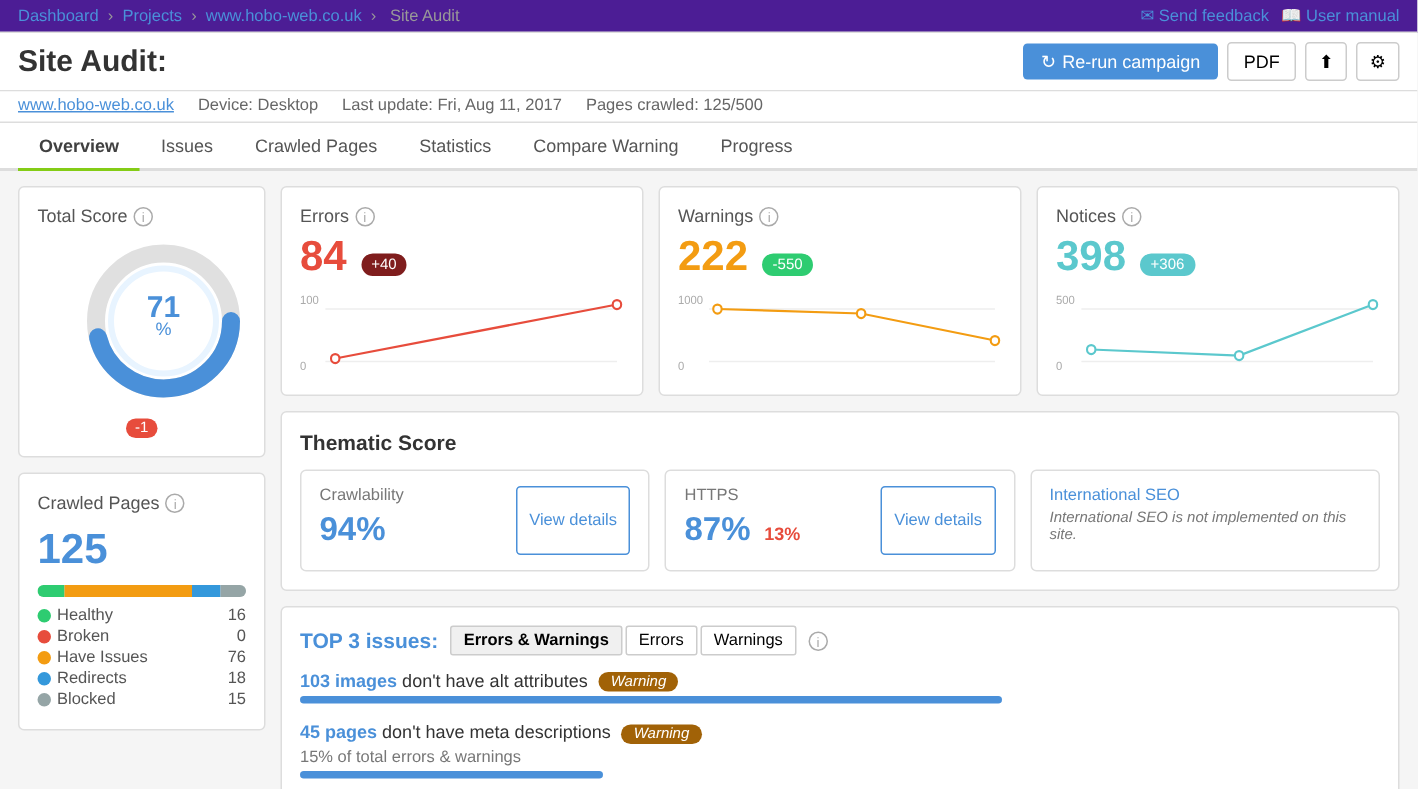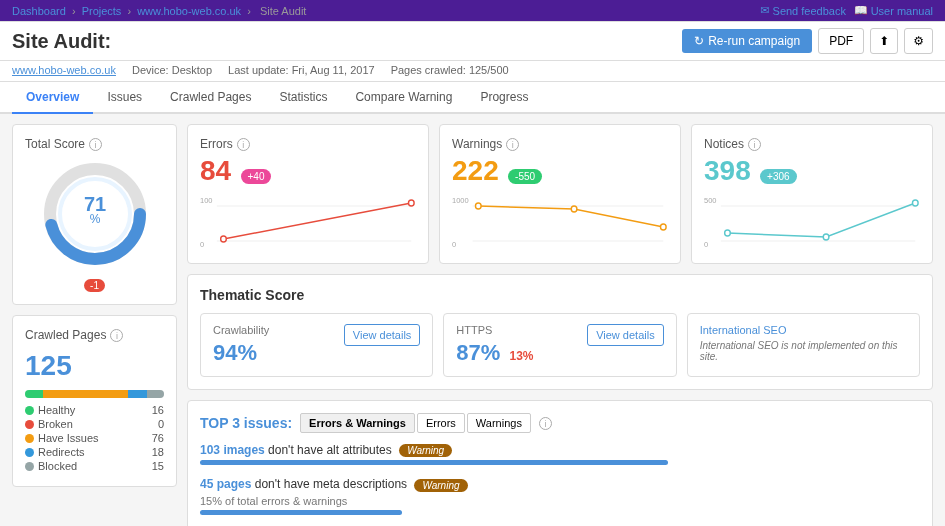--- a/index.html
+++ b/index.html
@@ -19,33 +19,33 @@
     .btn-rerun { background: #4a90d9; color: #fff; border: none; padding: 5px 12px; border-radius: 3px; cursor: pointer; font-size: 12px; display: flex; align-items: center; gap: 4px; }
     .btn-pdf { background: #fff; border: 1px solid #ccc; padding: 5px 10px; border-radius: 3px; cursor: pointer; font-size: 12px; }
     .btn-icon { background: #fff; border: 1px solid #ccc; padding: 5px 8px; border-radius: 3px; cursor: pointer; font-size: 12px; }
 
     .meta-bar { background: #fff; padding: 3px 12px 5px; font-size: 11px; color: #666; display: flex; align-items: center; gap: 16px; border-bottom: 1px solid #ddd; }
     .meta-bar a { color: #4a90d9; text-decoration: underline; }
 
     
     .tabs { background: #fff; border-bottom: 2px solid #ddd; padding: 0 12px; display: flex; }
     .tab { padding: 8px 14px; font-size: 12px; cursor: pointer; border-bottom: 2px solid transparent; margin-bottom: -2px; color: #555; }
-    .tab.active { border-bottom: 2px solid #3b82f6; color: #3b82f6; font-weight: bold; }
+    .tab.active { border-bottom: 2px solid #84cc16; color: #404040; font-weight: bold; }
 
     
     .main { padding: 10px 12px; display: flex; gap: 10px; }
 
     
     .left-panel { width: 165px; flex-shrink: 0; }
     .score-card { background: #fff; border: 1px solid #ddd; border-radius: 4px; padding: 12px; margin-bottom: 10px; }
     .card-title { font-size: 12px; color: #555; display: flex; align-items: center; gap: 4px; margin-bottom: 8px; }
     .info-icon { display: inline-block; width: 13px; height: 13px; border-radius: 50%; border: 1px solid #aaa; text-align: center; line-height: 12px; font-size: 9px; color: #aaa; cursor: pointer; }
 
     
-    .donut-wrap { display: flex; justify-content: center; align-items: center; margin: 8px 0; }
+    .donut-wrap { display: flex; justify-content: flex-end; align-items: center; margin: 8px 0; }
     .donut-svg { width: 110px; height: 110px; }
     .score-badge { display: inline-block; background: #e74c3c; color: #fff; border-radius: 10px; padding: 1px 6px; font-size: 10px; margin-top: 2px; }
 
     .crawled-card { background: #fff; border: 1px solid #ddd; border-radius: 4px; padding: 12px; }
     .crawled-num { font-size: 28px; font-weight: bold; color: #4a90d9; }
     .crawled-bar { margin: 8px 0 6px; height: 8px; border-radius: 4px; background: #eee; overflow: hidden; display: flex; }
     .bar-healthy { background: #2ecc71; }
     .bar-broken { background: #e74c3c; }
     .bar-haveissues { background: #f39c12; }
     .bar-redirects { background: #3498db; }
@@ -61,37 +61,37 @@
 
     
     .stats-row { display: flex; gap: 10px; margin-bottom: 10px; }
     .stat-card { background: #fff; border: 1px solid #ddd; border-radius: 4px; padding: 12px; flex: 1; }
     .stat-title { font-size: 12px; color: #555; display: flex; align-items: center; gap: 4px; margin-bottom: 4px; }
     .stat-num { font-size: 28px; font-weight: bold; }
     .stat-num.red { color: #e74c3c; }
     .stat-num.orange { color: #f39c12; }
     .stat-num.teal { color: #5bc8cd; }
     .stat-badge { display: inline-block; border-radius: 10px; padding: 2px 7px; font-size: 10px; color: #fff; margin-left: 6px; vertical-align: middle; }
-    .badge-red { background: #ec4899; }
+    .badge-red { background: #7f1d1d; }
     .badge-green { background: #2ecc71; }
     .badge-blue { background: #5bc8cd; }
 
     
     .mini-chart { height: 60px; margin-top: 4px; position: relative; }
     .mini-chart svg { width: 100%; height: 100%; }
 
     
     .thematic-card { background: #fff; border: 1px solid #ddd; border-radius: 4px; padding: 12px; margin-bottom: 10px; }
     .thematic-title { font-size: 14px; font-weight: bold; color: #333; margin-bottom: 10px; }
     .thematic-items { display: flex; gap: 10px; }
     .thematic-item { border: 1px solid #ddd; border-radius: 4px; padding: 10px 12px; flex: 1; display: flex; justify-content: space-between; align-items: flex-start; }
     .thematic-item-title { font-size: 11px; color: #777; margin-bottom: 4px; }
     .thematic-pct { font-size: 22px; font-weight: bold; color: #4a90d9; }
     .thematic-pct .small { font-size: 12px; color: #e74c3c; margin-left: 3px; }
-    .view-details-btn { border: 1px solid #4a90d9; color: #4a90d9; background: #fff; padding: 4px 8px; border-radius: 3px; font-size: 11px; cursor: pointer; white-space: nowrap; }
+    .view-details-btn { border: 1px solid #4a90d9; color: #4a90d9; background: #fff; padding: 16px 8px; border-radius: 3px; font-size: 11px; cursor: pointer; white-space: nowrap; }
     .thematic-right { text-align: right; }
     .intl-seo { font-size: 11px; color: #4a90d9; }
     .intl-note { font-size: 10px; color: #777; margin-top: 4px; font-style: italic; }
 
     
     .issues-card { background: #fff; border: 1px solid #ddd; border-radius: 4px; padding: 12px; }
     .issues-header { display: flex; align-items: center; gap: 8px; margin-bottom: 10px; }
     .issues-title { font-size: 14px; font-weight: bold; color: #333; }
     .issues-title span { color: #4a90d9; }
     .issues-tabs { display: flex; gap: 2px; }

